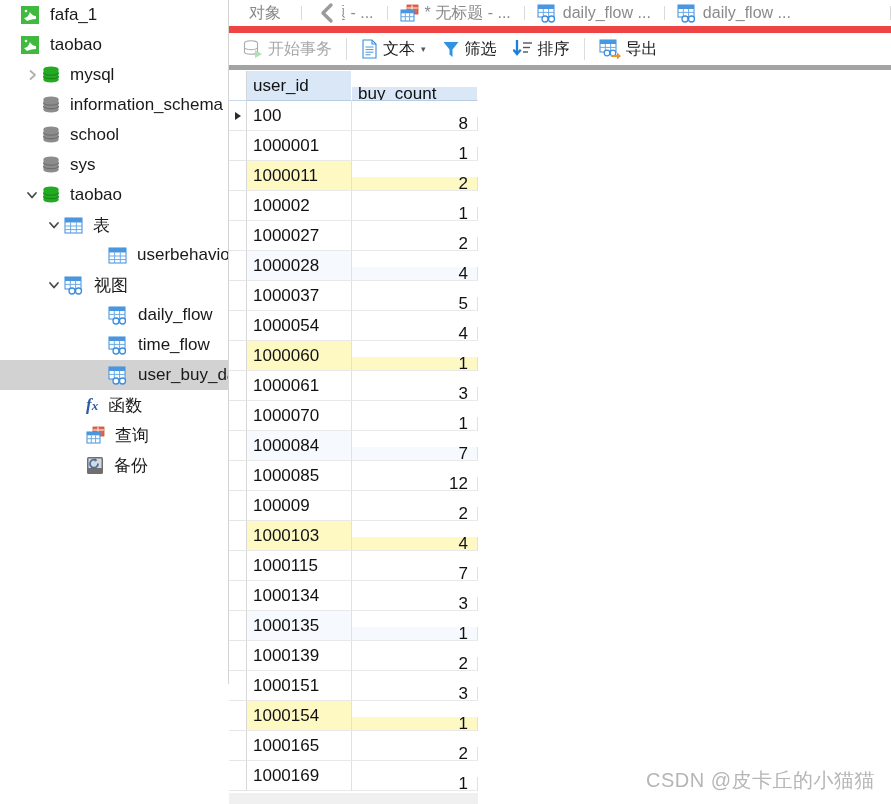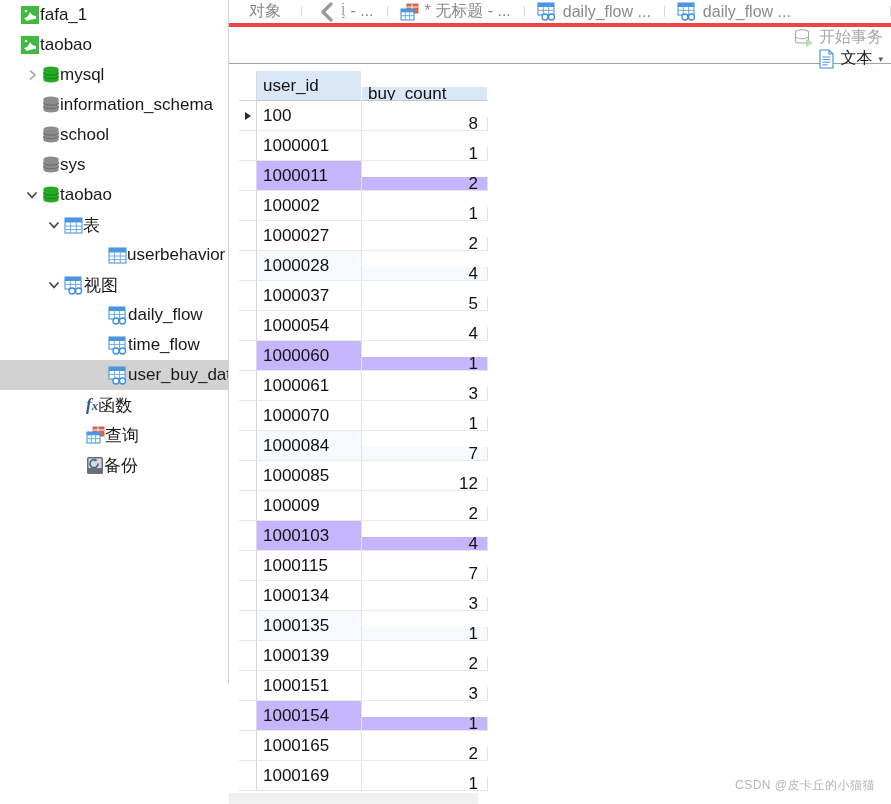--- a/index.html
+++ b/index.html
@@ -28,31 +28,31 @@
     white-space: nowrap;
     position: relative;
   }
   .tree-row.selected { background: #d2d2d2; }
   .twisty {
     width: 20px; flex: 0 0 20px;
     display: flex; align-items: center; justify-content: center;
     color: #9b9b9b; font-size: 12px; line-height: 1;
   }
   .twisty svg { display: block; }
-  .ic { flex: 0 0 auto; display: flex; align-items: center; justify-content: center; margin-right: 0; }
+  .ic { flex: 0 0 auto; display: flex; align-items: center; justify-content: center; margin-right: 10px; }
   .lbl { overflow: hidden; }
 
   
   #right { flex: 1 1 auto; height: 804px; position: relative; background: #ffffff; }
 
   
   #tabstrip {
-    height: 27px; display: flex; align-items: stretch;
+    height: 33px; display: flex; align-items: stretch;
     background: #ffffff;
-    border-bottom: 4px solid #ef4444;
+    border-bottom: 7px solid #ef4444;
     position: relative;
   }
   .tab {
     display: flex; align-items: center; gap: 6px;
     padding: 0 13px;
     font-size: 16px; color: #8a8a8a;
     white-space: nowrap; position: relative;
   }
   .tab + .tab::before {
     content: ""; position: absolute; left: 0; top: 6px; bottom: 6px;
@@ -63,37 +63,36 @@
     position: absolute; left: 85px; top: 0; bottom: 0; width: 28px;
     background: #ffffff;
     display: flex; align-items: center; justify-content: center;
     z-index: 3;
   }
   .tab-scroll-left svg { display: block; }
   #tab-end-sep { position: absolute; right: 0; top: 6px; bottom: 6px; width: 1px; background: #d9d9d9; }
 
   
   #toolbar {
-    height: 37px; display: flex; align-items: flex-end;
+    height: 37px; display: flex; align-items: center;
     background: #ffffff;
-    border-bottom: 1px solid #a3a3a3;
+    border-bottom: 5px solid #a3a3a3;
     padding-left: 6px;
-    flex-direction: column;
   }
   .tb-btn {
     display: flex; align-items: center; gap: 5px;
     height: 30px; padding: 0 8px;
     font-size: 16px; color: #1a1a1a; white-space: nowrap;
   }
   .tb-btn.disabled { color: #a9a9a9; }
   .tb-sep { width: 1px; height: 22px; background: #dcdcdc; margin: 0 6px; }
   .caret-sm { font-size: 9px; color: #555; margin-left: 1px; }
 
   
-  #grid { position: absolute; left: 10px; top: 71px; width: 249px; background: #fff; }
+  #grid { position: absolute; left: 0; top: 71px; width: 249px; background: #fff; }
   .grow { display: flex; height: 30px; align-items: stretch; }
   .gutter {
     width: 18px; flex: 0 0 18px;
     border-right: 1px solid #d7d7d7;
     border-bottom: 1px solid #e6e6e6;
     background: #ffffff;
     display: flex; align-items: center; justify-content: center;
   }
   .grow.header .gutter { background: #ffffff; border-bottom: 1px solid #c9d9ea; }
   .cell {
@@ -106,32 +105,32 @@
   }
   .c-user { width: 105px; flex: 0 0 105px; justify-content: flex-start; }
   .c-buy  { width: 126px; flex: 0 0 126px; justify-content: flex-end; padding-right: 9px; margin-top: 16px; }
   .grow.header .cell {
     background: #d9e7f7;
     border-bottom: 1px solid #b8cde4;
     border-right: 1px solid #ffffff;
     color: #111; justify-content: flex-start;
   }
   .grow.alt .cell { background: #f6f9fd; }
-  .grow.alt2 .cell { background: #c4b5fd; }
+  .grow.alt2 .cell { background: #fef9c3; }
   .row-marker { width: 0; height: 0; border-left: 6px solid #2b2b2b; border-top: 4px solid transparent; border-bottom: 4px solid transparent; }
 
   #grid-bottom-strip {
     position: absolute; left: 0; top: 793px; width: 249px; height: 11px; background: #f0f0f0;
   }
   #grid-right-fill { position: absolute; left: 249px; top: 71px; right: 0; bottom: 0; background: #ffffff; }
 
   
   #watermark {
     position: absolute; right: 16px; bottom: 10px;
-    font-size: 12px; color: #b6b6b6; letter-spacing: 0.5px;
+    font-size: 20px; color: #b6b6b6; letter-spacing: 0.5px;
     z-index: 5; white-space: nowrap;
   }
 </style>
 </head>
 <body>
 
 <div id="app">
 
   <div id="sidebar">
       <div class="tree-row">

